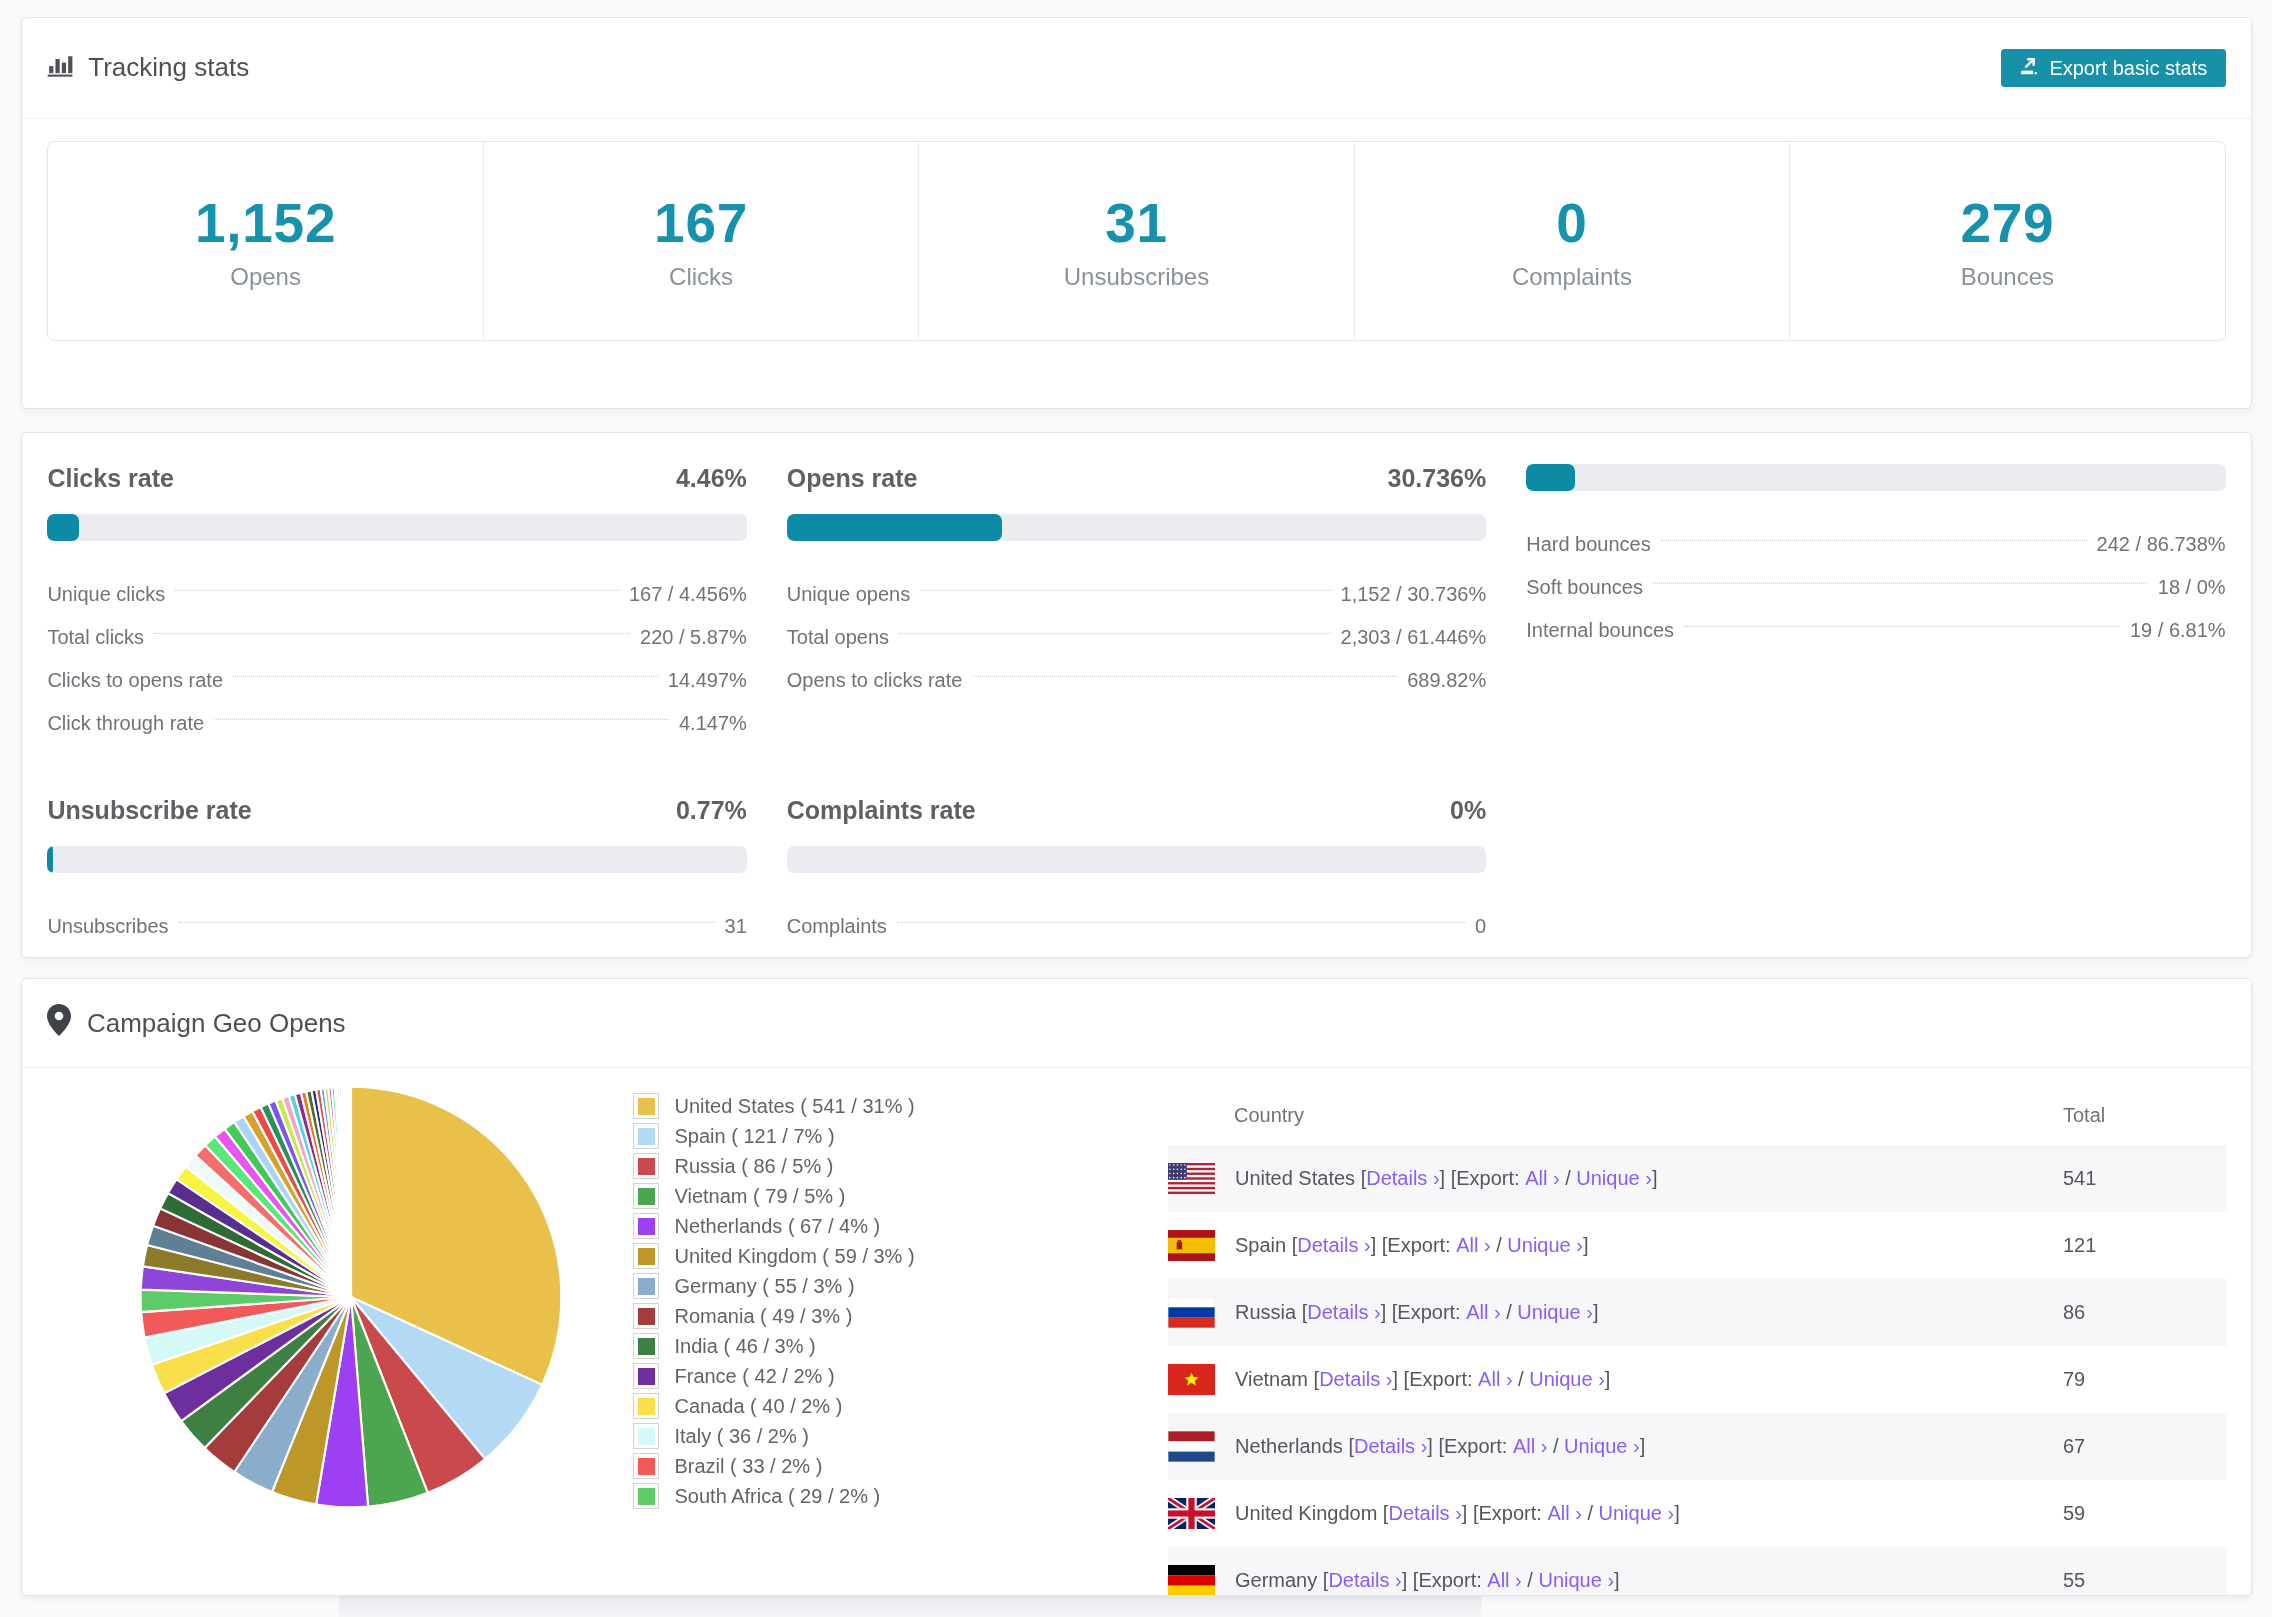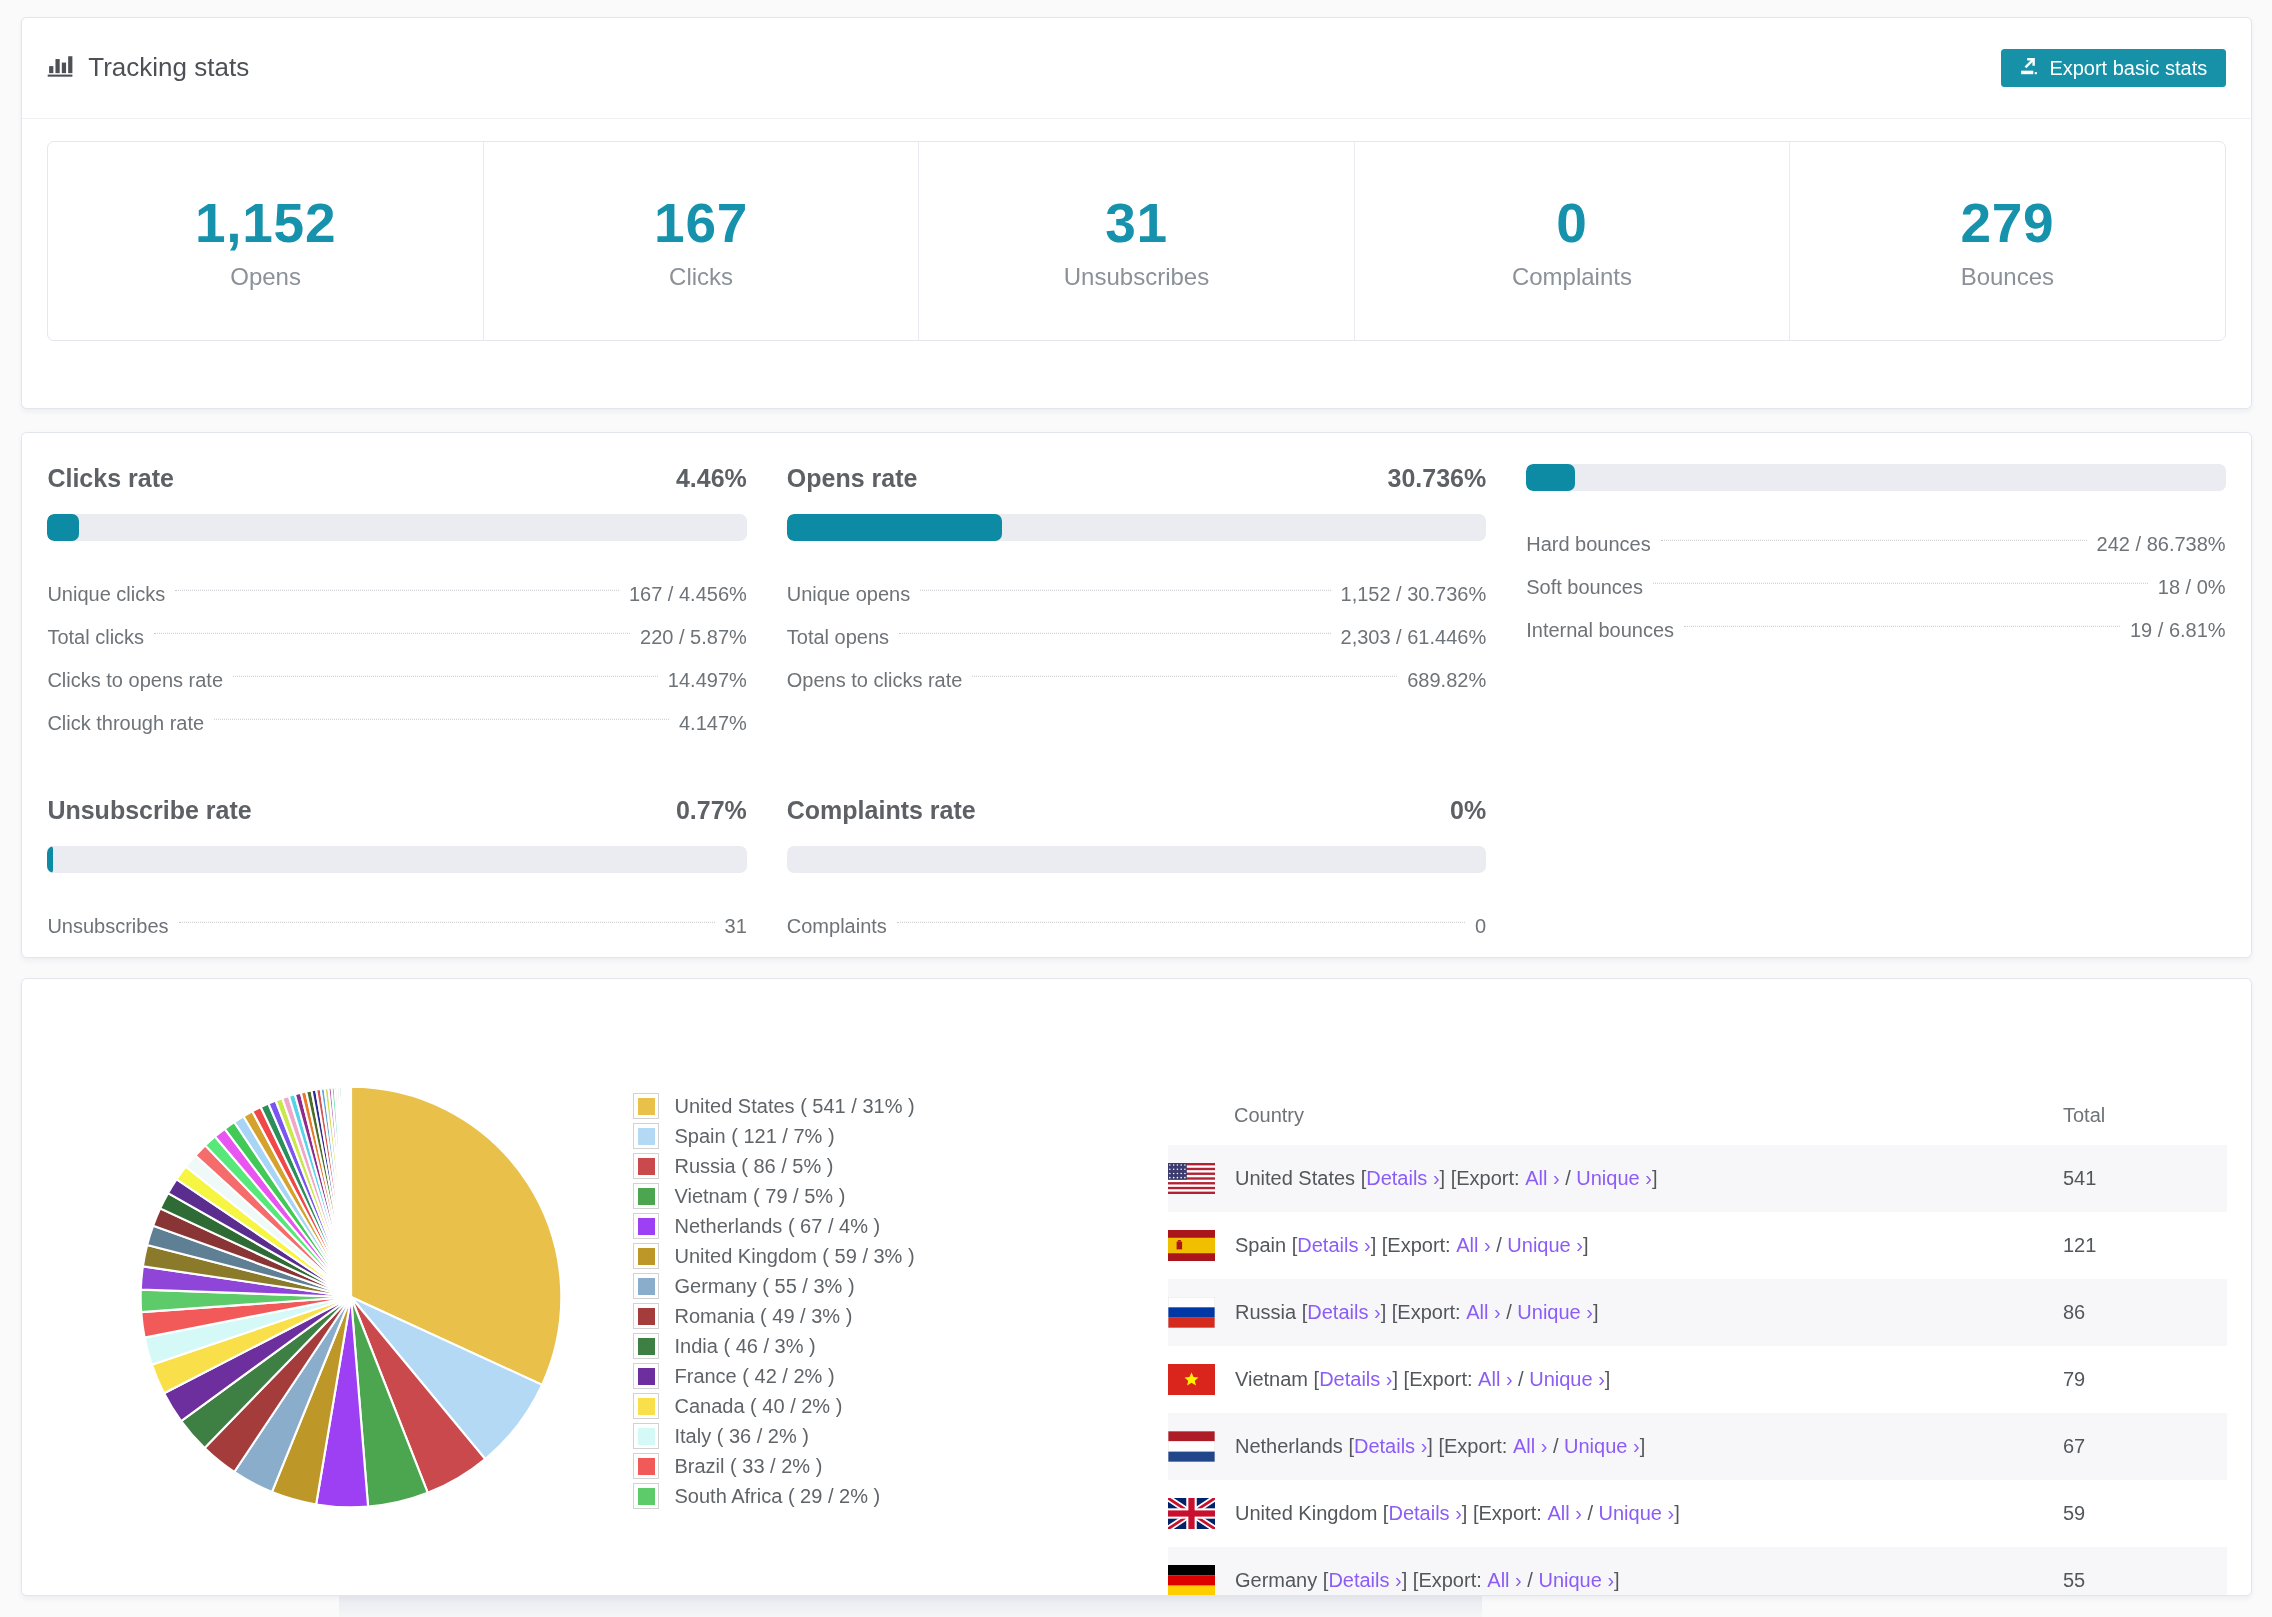--- a/index.html
+++ b/index.html
@@ -215,20 +215,30 @@
        <span>Complaints</span>
        <span class="leader"></span>
        <span>0</span>
      </div>
           </div>
      </div>
       </div>
   </div>
 
   <div class="card" id="card-geo">
+    <div class="card-head">
+      <div class="card-title">
+        <span>
+          <svg width="24" height="32" viewBox="0 0 36 48">
+              <path d="M18 0C8.06 0 0 8.06 0 18c0 13.5 18 30 18 30s18-16.5 18-30C36 8.06 27.94 0 18 0zm0 24.5a6.5 6.5 0 1 1 0-13 6.5 6.5 0 0 1 0 13z" fill="#3f4347"></path>
+            </svg>
+        </span>
+        <span>Campaign Geo Opens</span>
+      </div>
+    </div>
     <div id="pie-box">
       <svg id="pie-svg" width="432" height="432" viewBox="0 0 612 612">
           <path d="M306 306 L306.0 8.0 A298 298 0 0 1 576.7 430.5 Z" fill="#e8c04a" stroke="#fff" stroke-width="3"></path>
           <path d="M306 306 L576.7 430.5 A298 298 0 0 1 496.1 535.5 Z" fill="#b3d9f5" stroke="#fff" stroke-width="3"></path>
           <path d="M306 306 L496.1 535.5 A298 298 0 0 1 414.8 583.4 Z" fill="#c9494d" stroke="#fff" stroke-width="3"></path>
           <path d="M306 306 L414.8 583.4 A298 298 0 0 1 330.2 603.0 Z" fill="#4ba64f" stroke="#fff" stroke-width="3"></path>
           <path d="M306 306 L330.2 603.0 A298 298 0 0 1 256.6 599.9 Z" fill="#9d3ff2" stroke="#fff" stroke-width="3"></path>
           <path d="M306 306 L256.6 599.9 A298 298 0 0 1 194.1 582.2 Z" fill="#bd9727" stroke="#fff" stroke-width="3"></path>
           <path d="M306 306 L194.1 582.2 A298 298 0 0 1 140.6 553.9 Z" fill="#8aadcc" stroke="#fff" stroke-width="3"></path>
           <path d="M306 306 L140.6 553.9 A298 298 0 0 1 98.6 520.0 Z" fill="#a43c3c" stroke="#fff" stroke-width="3"></path>

